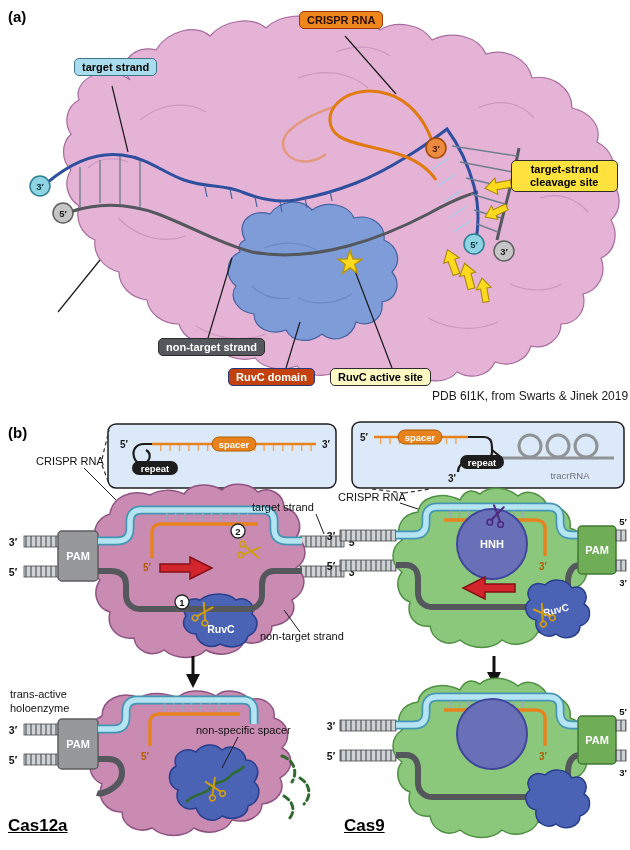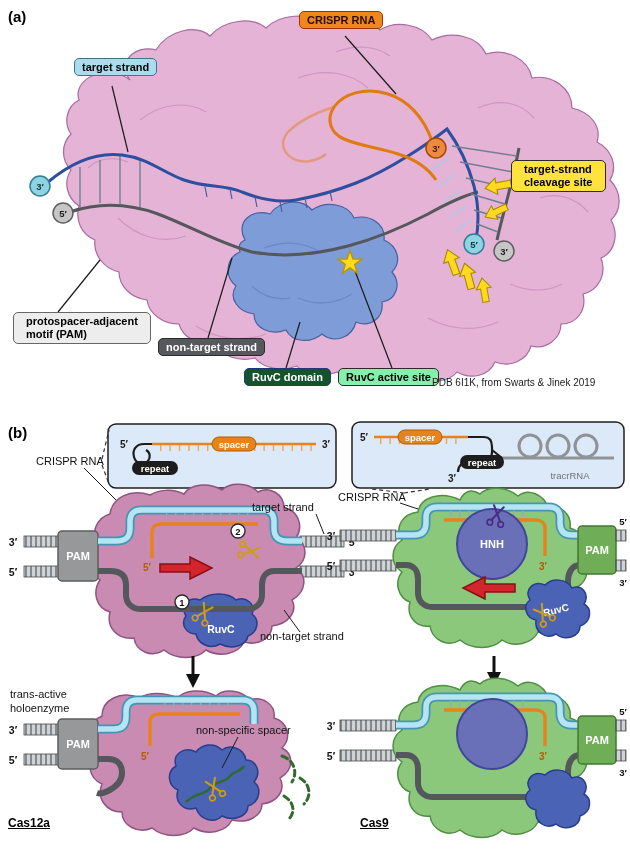--- a/index.html
+++ b/index.html
@@ -3,23 +3,23 @@
 <meta charset="utf-8">
 <style>
   html,body{margin:0;padding:0;background:#fff}
   .fig{position:relative;width:630px;height:850px;background:#fff;overflow:hidden;
        font-family:"Liberation Sans",sans-serif}
   .fig svg{position:absolute;left:0;top:0;z-index:1}
   svg text{font-family:"Liberation Sans",sans-serif;text-anchor:middle;dominant-baseline:central;font-weight:700}
   .panel-label{position:absolute;z-index:6;font-size:15px;font-weight:700;color:#000}
   .lbl{position:absolute;z-index:6;font-size:11px;font-weight:700;color:#000;
        padding:2px 7px;border:1.6px solid #333;border-radius:5px;white-space:nowrap;background:#fff}
-  .lbl.two{text-align:left;line-height:1.18;padding:2px 12px}
+  .lbl.two{text-align:right;line-height:1.18;padding:2px 18px}
   .plain{position:absolute;z-index:6;font-size:11px;color:#111;white-space:nowrap}
-  .heading{position:absolute;z-index:6;font-size:12px;font-weight:700;text-decoration:underline;color:#000}
+  .heading{position:absolute;z-index:6;font-size:17px;font-weight:700;text-decoration:underline;color:#000}
 </style>
 </head>
 <body>
 
 <div class="fig">
 
 <svg width="630" height="850" viewBox="0 0 630 850">
   <defs>
     <pattern id="dnastripe" width="5" height="12" patternUnits="userSpaceOnUse">
       <rect width="5" height="12" fill="#cfd3d6"></rect>
@@ -285,37 +285,33 @@
 </svg>
 
 <div class="panel-label" style="left:8px;top:8px">(a)</div>
 
 <div class="lbl" style="left:74px;top:58px;background:#a9dcec;border-color:#41748a">target strand</div>
 <div class="lbl" style="left:299px;top:11px;background:#f0871c;border-color:#a03505;color:#2b0d00">CRISPR RNA</div>
 <div class="lbl two" style="left:511px;top:160px;background:#ffe23e;border-color:#2b2b2b">
   <div>target-strand</div>
   <div>cleavage site</div>
 </div>
-<div class="lbl two" style="left:13px;top:312px;background:#ededed;border-color:#666">
-  <div>protospacer-adjacent</div>
-  <div>motif (PAM)</div>
-</div>
 <div class="lbl" style="left:158px;top:338px;background:#55585c;border-color:#2b2b2b;color:#fff">non-target strand</div>
-<div class="lbl" style="left:244px;top:368px;background:#14532d;border-color:#24367d;color:#fff">RuvC domain</div>
-<div class="lbl" style="left:338px;top:368px;background:#86efac;border-color:#2b2b2b">RuvC active site</div>
-<div class="plain" style="left:432px;top:377px;font-size:10px;color:#1a1a1a">PDB 6I1K, from Swarts &amp; Jinek 2019</div>
+<div class="lbl" style="left:228px;top:368px;background:#c2410c;border-color:#24367d;color:#fff">RuvC domain</div>
+<div class="lbl" style="left:330px;top:368px;background:#fef9c3;border-color:#2b2b2b">RuvC active site</div>
+<div class="plain" style="left:432px;top:389px;font-size:12px;color:#1a1a1a">PDB 6I1K, from Swarts &amp; Jinek 2019</div>
 
 <div class="panel-label" style="left:8px;top:424px">(b)</div>
 
 <div class="plain" style="left:36px;top:455px">CRISPR RNA</div>
 <div class="plain" style="left:252px;top:501px">target strand</div>
 <div class="plain" style="left:260px;top:630px">non-target strand</div>
 <div class="plain" style="left:10px;top:688px;line-height:1.25">
   <div><span style="">trans</span><span>-active</span></div>
   <div>holoenzyme</div>
 </div>
 <div class="plain" style="left:196px;top:724px">non-specific spacer</div>
 <div class="heading" style="left:8px;top:816px">Cas12a</div>
 
 <div class="plain" style="left:338px;top:491px">CRISPR RNA</div>
-<div class="heading" style="left:360px;top:816px">Cas9</div>
+<div class="heading" style="left:344px;top:816px">Cas9</div>
 
 </div>
 
 </body></html>

